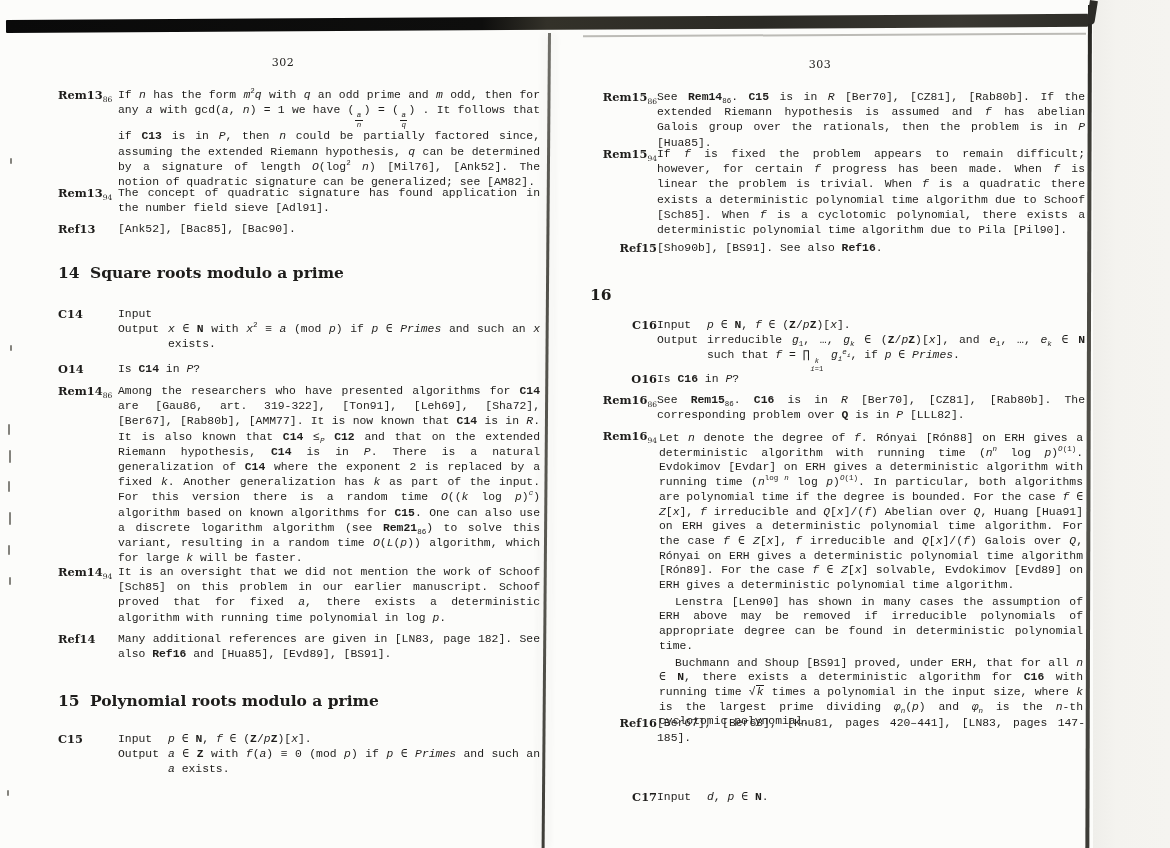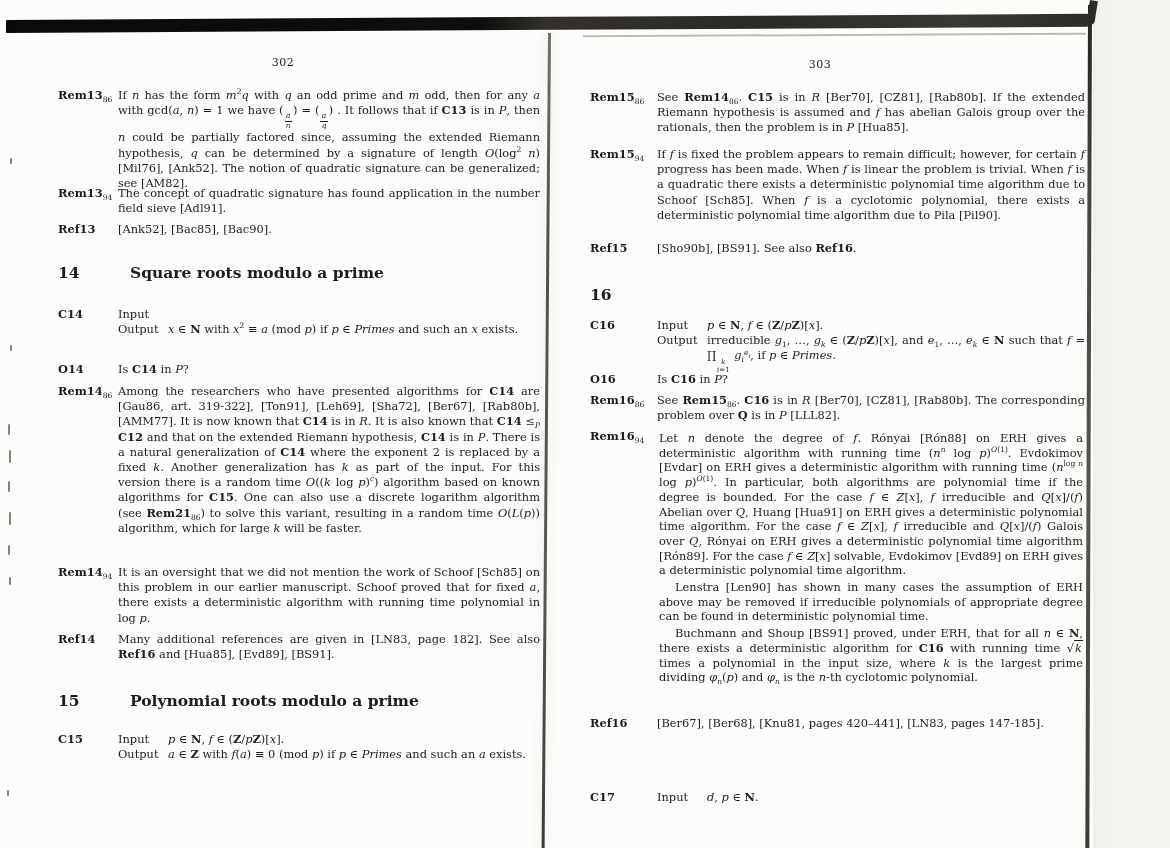--- a/index.html
+++ b/index.html
@@ -27,31 +27,31 @@
     transform:rotate(0.45deg);transform-origin:top center;
     box-shadow:4px 0 7px rgba(60,60,55,0.07), -4px 0 7px rgba(60,60,55,0.07);}
   .mark{position:absolute;background:#84837d;border-radius:2px;}
   
   .page{position:absolute;left:0;top:0;width:1170px;height:848px;}
   .pnum{position:absolute;width:40px;text-align:center;font-size:11px;letter-spacing:0.5px;}
   .entry{position:absolute;display:flex;font-size:11.4px;line-height:15.2px;}
   .entry.l{left:58px;width:482px;}
   .entry.r{left:590px;width:495px;}
   .entry.l .lbl{flex:0 0 60px;}
-  .entry.r .lbl{flex:0 0 67px;}
+  .entry.r .lbl{flex:0 0 67px;text-align:right;}
   .lbl b{font-weight:bold;margin-top:36px;}
   .lbl sub{font-size:7.5px;}
-  .bod{flex:1;text-align:justify;}
+  .bod{flex:1;text-align:justify;font-family:Liberation Mono, monospace;}
   .para{margin:2px;text-align:justify;}
   .para.indent{text-indent:16px;}
   .tight{line-height:14.7px;}
   .prow{display:flex;}
   .prow .pkey{flex:0 0 50px;}
   .prow .pval{flex:1;text-align:justify;}
-  .sec{position:absolute;display:flex;font-weight:bold;font-size:15.5px;line-height:20px;gap:40px;}
+  .sec{position:absolute;display:flex;font-weight:bold;font-size:15.5px;line-height:20px;}
   .sec.l{left:58px;width:482px;}
   .sec.r{left:590px;width:495px;}
   .sec .num{flex:0 0 32px;}
   sup{font-size:7.5px;line-height:0;}
   sub{font-size:7.5px;line-height:0;}
   sup sub, sup i sub{font-size:6px;}
   .scr{font-style:italic;font-weight:normal;}
   .fr{display:inline-flex;flex-direction:column;align-items:center;font-size:7.5px;
     line-height:1.15;vertical-align:-4px;margin:0 1px;}
   .fr > span:first-child{border-bottom:0.6px solid #1e1d1b;padding:0 1.5px;}

